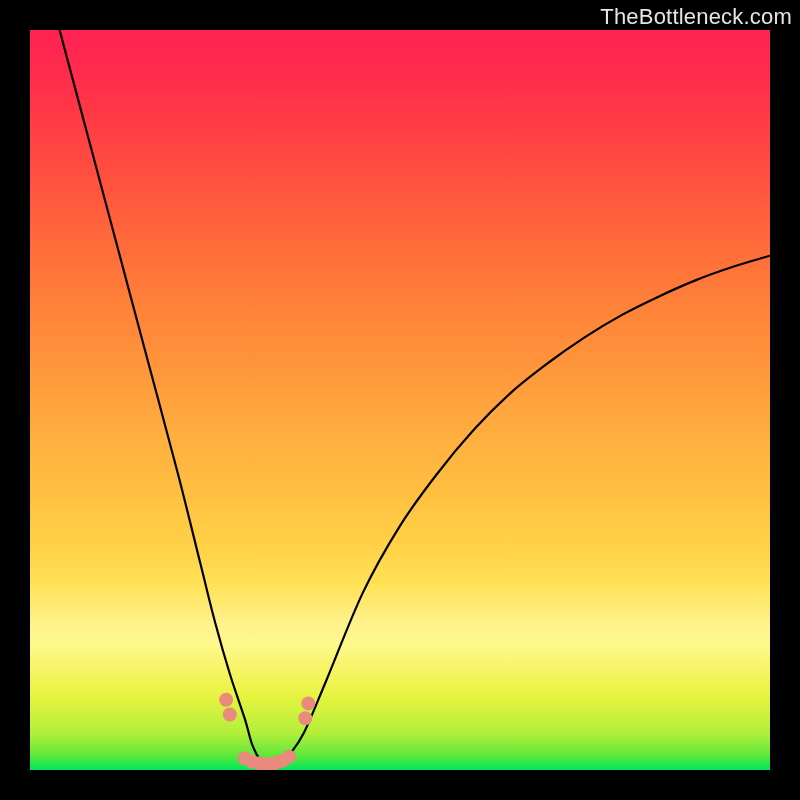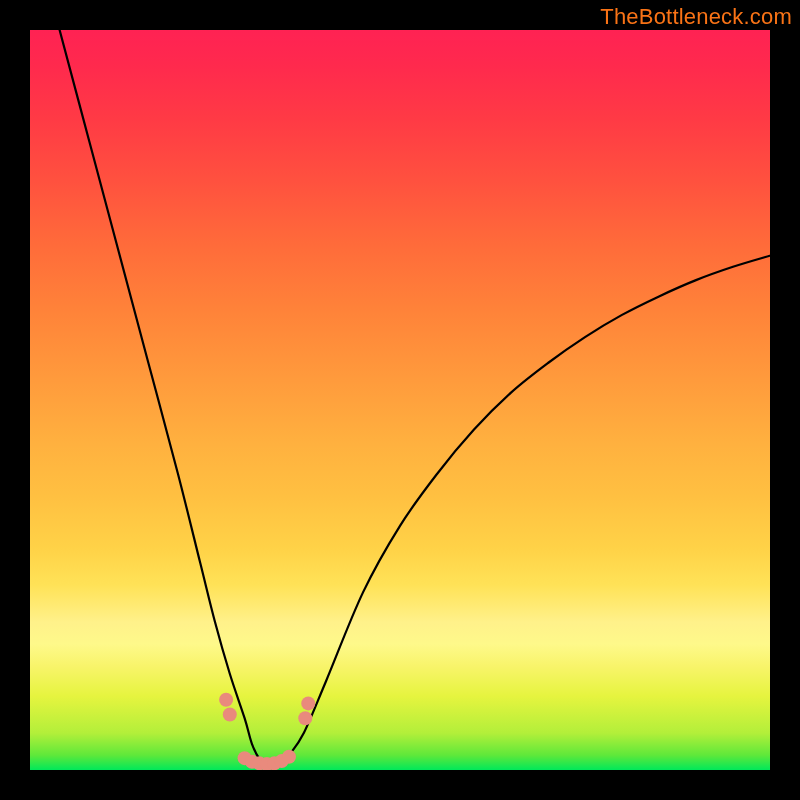--- a/index.html
+++ b/index.html
@@ -49,21 +49,21 @@
       #ff503f 80%,
       #ff3a45 88%,
       #ff2a4d 95%,
       #ff2253 100%
     );
   }
   .watermark {
     position: absolute;
     top: 4px;
     right: 8px;
-    color: #f97316;
+    color: #e5e5e5;
     font-size: 22px;
     letter-spacing: 0.2px;
     font-weight: 400;
   }
   svg.curve {
     position: absolute;
     left: 0;
     top: 0;
     width: 100%;
     height: 100%;

